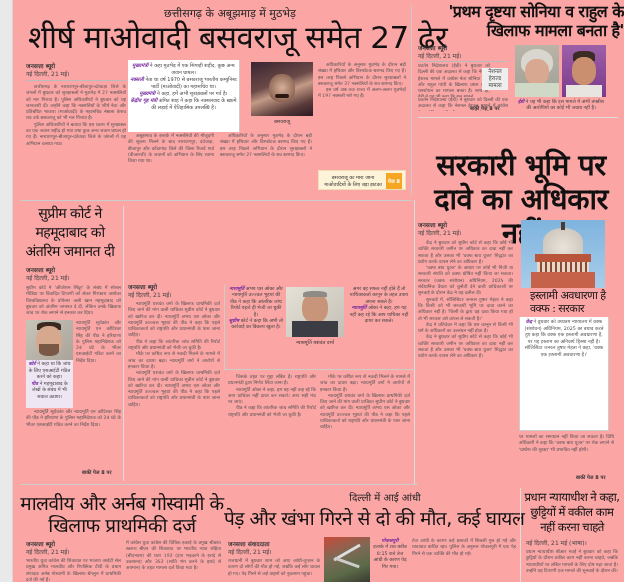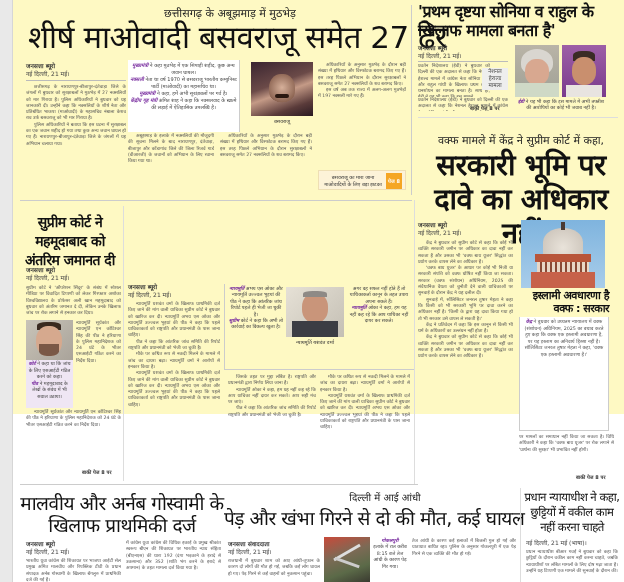--- a/index.html
+++ b/index.html
@@ -1,17 +1,17 @@
 <!DOCTYPE html>
 <html><head>
 <meta charset="utf-8">
 <style>
 *{box-sizing:border-box;margin:0;padding:0}
 html,body{width:624px;height:582px;overflow:hidden;background:#fff;font-family:"DejaVu Sans",sans-serif;color:#222}
-.page{position:relative;width:624px;height:414px;background:#fef9c3}
+.page{position:relative;width:624px;height:582px;background:#fca5a5}
 .gutter{position:absolute;left:0;top:0;width:13px;height:582px;background:#e9e9e9;border-right:1px solid #d6d6d6}
 .abs{position:absolute}
 .kicker{font-size:12px;color:#222;text-align:center;font-family:"DejaVu Sans",sans-serif}
 .hl{font-family:"DejaVu Sans",sans-serif;color:#111;font-weight:400;letter-spacing:-0.5px;line-height:1.15}
 .by{font-size:6px;line-height:8px;font-weight:bold;color:#333}
 .dt{font-size:6px;line-height:8px;color:#444}
 .txt{font-size:4.6px;line-height:6.3px;color:#555;text-align:justify;overflow:hidden}
 .txt p{text-indent:8px}
 .rule-h{position:absolute;height:1px;background:#bbb}
 .rule-v{position:absolute;width:1px;background:#ccc}
@@ -65,21 +65,21 @@
     <p>अधिकारियों के अनुसार मुठभेड़ के दौरान बड़ी संख्या में हथियार और विस्फोटक बरामद किए गए हैं। इस तरह पिछले अभियान के दौरान सुरक्षाबलों ने बसवराजू समेत 27 नक्सलियों के शव बरामद किए।</p>
     <p>इस वर्ष अब तक राज्य में अलग-अलग मुठभेड़ों में 197 नक्सली मारे गए हैं।</p>
   </div>
   <div class="abs" style="left:318px;top:170px;width:88px;height:20px;background:#fdf3d8;border:1px solid #eedfb4">
     <div style="position:absolute;left:3px;top:3px;width:62px;font-size:5px;line-height:7px;color:#333;text-align:center">बसवराजू का मारा जाना माओवादियों के लिए बड़ा झटका</div>
     <div style="position:absolute;right:3px;top:2px;width:16px;height:16px;background:#f5a623;color:#fff;font-size:5px;text-align:center;line-height:16px;font-weight:bold">पेज 8</div>
   </div>
 
   <div class="rule-v" style="left:411px;top:5px;height:190px"></div>
 
-  <div class="abs hl" style="left:418px;top:2px;width:206px;font-size:16px;line-height:19px;text-align:left;font-weight:bold">'प्रथम दृष्टया सोनिया व राहुल के खिलाफ मामला बनता है'</div>
+  <div class="abs hl" style="left:418px;top:2px;width:206px;font-size:16px;line-height:19px;text-align:right;font-weight:bold">'प्रथम दृष्टया सोनिया व राहुल के खिलाफ मामला बनता है'</div>
   <div class="abs" style="left:418px;top:44px;width:90px">
     <div class="by">जनसत्ता ब्यूरो</div>
     <div class="dt">नई दिल्ली, 21 मई।</div>
   </div>
   <div class="rule-h" style="left:418px;top:61px;width:90px"></div>
   <div class="abs txt" style="left:418px;top:63px;width:72px;height:34px">प्रवर्तन निदेशालय (ईडी) ने बुधवार को दिल्ली की एक अदालत से कहा कि नेशनल हेराल्ड मामले में कांग्रेस नेता सोनिया गांधी और राहुल गांधी के खिलाफ प्रथम दृष्टया धनशोधन का मामला बनता है। साथ ही, ईडी ने यह भी कहा कि इस मामले</div>
   <div class="abs" style="left:482px;top:68px;width:26px;height:22px;font-size:5.5px;line-height:7px;color:#444;text-align:center;background:#eee">नेशनल हेराल्ड मामला</div>
   <div class="abs txt" style="left:418px;top:97px;width:90px;height:14px">प्रवर्तन निदेशालय (ईडी) ने बुधवार को दिल्ली की एक अदालत से कहा कि नेशनल हेराल्ड मामले में कांग्रेस नेता सोनिया गांधी और राहुल गांधी के खिलाफ प्रथम दृष्टया धनशोधन का मामला बनता है। साथ ही, ईडी ने यह भी कहा कि इस मामले</div>
   <div class="abs cont" style="left:470px;top:105px">बाकी पेज 8 पर</div>
 
@@ -92,54 +92,53 @@
     <div style="position:absolute;left:11px;top:6px;width:22px;height:10px;border-radius:40% 40% 0 0;background:#3a2b25"></div>
     <div style="position:absolute;left:10px;top:12px;width:24px;height:28px;border-radius:45%;background:#c98f6e"></div>
     <div style="position:absolute;left:4px;top:40px;width:36px;height:12px;background:#e8e4e0"></div>
   </div>
   <div class="abs" style="left:515px;top:99px;width:92px;font-size:4.8px;line-height:6px;color:#444;text-align:center">
     <span class="em">ईडी</span> <span>ने यह भी कहा कि इस मामले में अभी तफ्तीश की आरोपियों का कोई भी जवाब नहीं है।</span>
   </div>
 
   <div class="rule-h" style="left:418px;top:117px;width:200px;background:#ddd"></div>
 
-  <div class="abs kicker" style="left:418px;top:132px;width:206px;font-size:11px">वक्फ मामले में केंद्र ने सुप्रीम कोर्ट में कहा,</div>
   <div class="abs hl" style="left:418px;top:148px;width:206px;font-size:29px;line-height:34px;text-align:center;font-weight:bold">सरकारी भूमि पर दावे का अधिकार नहीं</div>
 
   <div class="abs" style="left:418px;top:221px;width:90px">
     <div class="by">जनसत्ता ब्यूरो</div>
     <div class="dt">नई दिल्ली, 21 मई।</div>
   </div>
   <div class="abs txt" style="left:418px;top:240px;width:95px;height:220px">
     <p>केंद्र ने बुधवार को सुप्रीम कोर्ट से कहा कि कोई भी व्यक्ति सरकारी जमीन पर अधिकार का दावा नहीं कर सकता है और उसका भी 'वक्फ बाय यूजर' सिद्धांत का प्रयोग करके वापस लेने का अधिकार है।</p>
     <p>'वक्फ बाय यूजर' के आधार पर कोई भी निजी या सरकारी संपत्ति को वक्फ घोषित नहीं किया जा सकता। सरकार (वक्फ संशोधन) अधिनियम, 2025 की संवैधानिक वैधता को चुनौती देने वाली याचिकाओं पर सुनवाई के दौरान केंद्र ने यह दलील दी।</p>
     <p>सुनवाई में, सॉलिसिटर जनरल तुषार मेहता ने कहा कि किसी को भी सरकारी भूमि पर दावा करने का अधिकार नहीं है। 'किसी के द्वारा यह दावा किया गया हो तो भी सरकार उसे वापस ले सकती है।'</p>
     <p>केंद्र ने प्रतिवेदन में कहा कि इस कानून से किसी भी धर्म के अधिकारों का उल्लंघन नहीं होता है।</p>
     <p>केंद्र ने बुधवार को सुप्रीम कोर्ट से कहा कि कोई भी व्यक्ति सरकारी जमीन पर अधिकार का दावा नहीं कर सकता है और उसका भी 'वक्फ बाय यूजर' सिद्धांत का प्रयोग करके वापस लेने का अधिकार है।</p>
   </div>
   <div class="photo" style="left:521px;top:220px;width:84px;height:68px;background:linear-gradient(180deg,#7fb4de 0%,#a8cdea 100%)">
     <div style="position:absolute;left:22px;top:8px;width:40px;height:28px;border-radius:50% 50% 0 0;background:radial-gradient(circle at 50% 70%,#e9e3da,#c7bfb5)"></div>
     <div style="position:absolute;left:40px;top:2px;width:4px;height:8px;background:#4a3a34"></div>
     <div style="position:absolute;left:14px;top:34px;width:56px;height:8px;background:#b8553a"></div>
     <div style="position:absolute;left:16px;top:42px;width:52px;height:10px;background:repeating-linear-gradient(90deg,#e8d7c6 0 3px,#8a4a36 3px 5px)"></div>
     <div style="position:absolute;left:10px;top:52px;width:64px;height:16px;background:#c7624a"></div>
   </div>
-  <div class="abs hl" style="left:519px;top:289px;width:90px;font-size:11px;line-height:13px;text-align:right;font-weight:bold">इस्लामी अवधारणा है वक्फ : सरकार</div>
+  <div class="abs hl" style="left:530px;top:289px;width:90px;font-size:11px;line-height:13px;text-align:left;font-weight:normal">इस्लामी अवधारणा है वक्फ : सरकार</div>
   <div class="abs" style="left:519px;top:317px;width:90px;height:114px;border:1px solid #ccc;border-top:none;background:#fff">
     <div class="txt" style="padding:2px 4px;font-size:4.8px;line-height:6.5px;text-align:center;height:110px">
       <span class="em">केंद्र</span> <span>ने बुधवार को उच्चतम न्यायालय में वक्फ (संशोधन) अधिनियम, 2025 का बचाव करते हुए कहा कि वक्फ एक इस्लामी अवधारणा है, पर यह इस्लाम का अनिवार्य हिस्सा नहीं है। सॉलिसिटर जनरल तुषार मेहता ने कहा, 'वक्फ एक इस्लामी अवधारणा है।'</span>
     </div>
   </div>
   <div class="abs txt" style="left:519px;top:434px;width:95px;height:40px">पर मामलों का समाधान नहीं किया जा सकता है। विधि अधिकारी ने कहा कि 'वक्फ बाय यूजर' पर रोक लगाने से 'प्रार्थना की सुरक्षा' भी प्रभावित नहीं होगी।</div>
   <div class="abs cont" style="left:576px;top:474px">बाकी पेज 8 पर</div>
 
   <div class="rule-v" style="left:414px;top:200px;height:285px;background:#ddd"></div>
   <div class="rule-h" style="left:20px;top:200px;width:392px;background:#ccc"></div>
 
-  <div class="abs hl" style="left:20px;top:213px;width:100px;font-size:14px;line-height:19px;text-align:center;font-weight:bold">सुप्रीम कोर्ट ने महमूदाबाद को अंतरिम जमानत दी</div>
+  <div class="abs hl" style="left:20px;top:204px;width:100px;font-size:14px;line-height:19px;text-align:center;font-weight:normal">सुप्रीम कोर्ट ने महमूदाबाद को अंतरिम जमानत दी</div>
   <div class="abs" style="left:26px;top:266px;width:95px">
     <div class="by">जनसत्ता ब्यूरो</div>
     <div class="dt">नई दिल्ली, 21 मई।</div>
   </div>
   <div class="abs txt" style="left:26px;top:285px;width:95px;height:32px">सुप्रीम कोर्ट ने 'ऑपरेशन सिंदूर' के संबंध में सोशल मीडिया पर विवादित टिप्पणी को लेकर गिरफ्तार अशोका विश्वविद्यालय के प्रोफेसर अली खान महमूदाबाद को बुधवार को अंतरिम जमानत दे दी, लेकिन उनके खिलाफ जांच पर रोक लगाने से इनकार कर दिया।</div>
   <div class="photo" style="left:26px;top:320px;width:47px;height:40px;background:linear-gradient(135deg,#c9c4b8,#a9a39a)">
     <div style="position:absolute;left:11px;top:2px;width:24px;height:8px;background:#3a2a20;border-radius:40% 40% 0 0"></div>
     <div style="position:absolute;left:10px;top:6px;width:26px;height:30px;border-radius:45%;background:#d6a98e"></div>
     <div style="position:absolute;left:13px;top:24px;width:20px;height:12px;border-radius:0 0 40% 40%;background:#7a5846"></div>
   </div>

